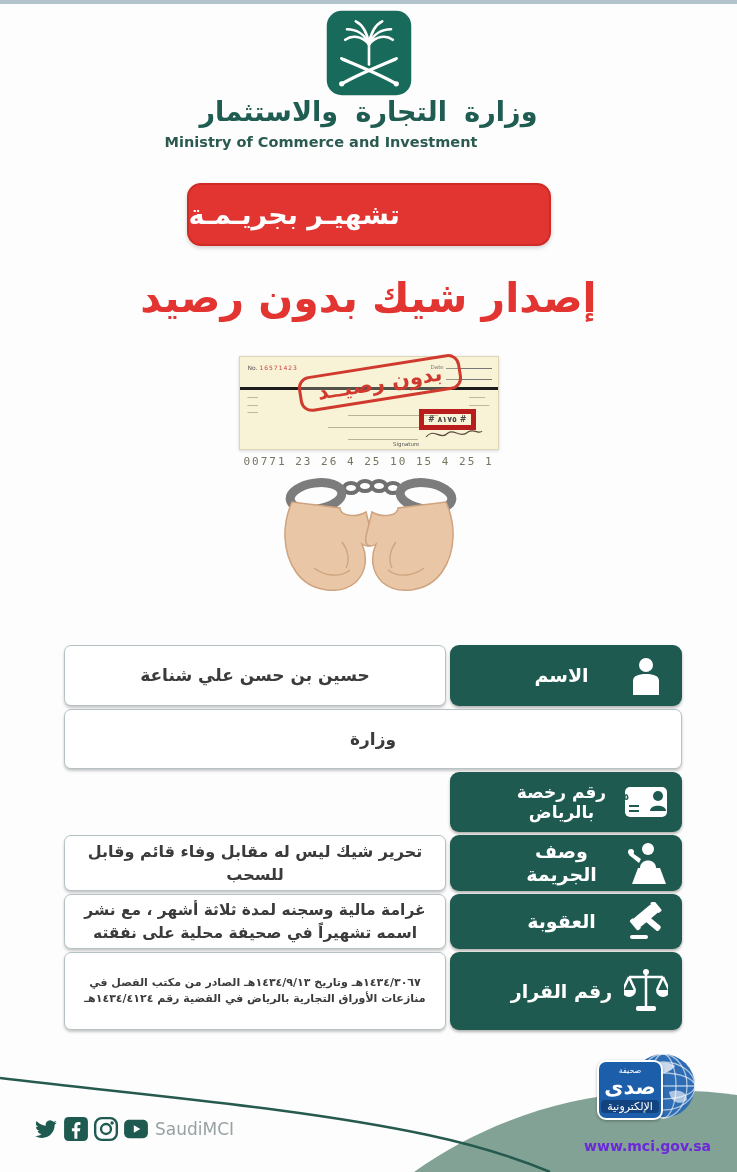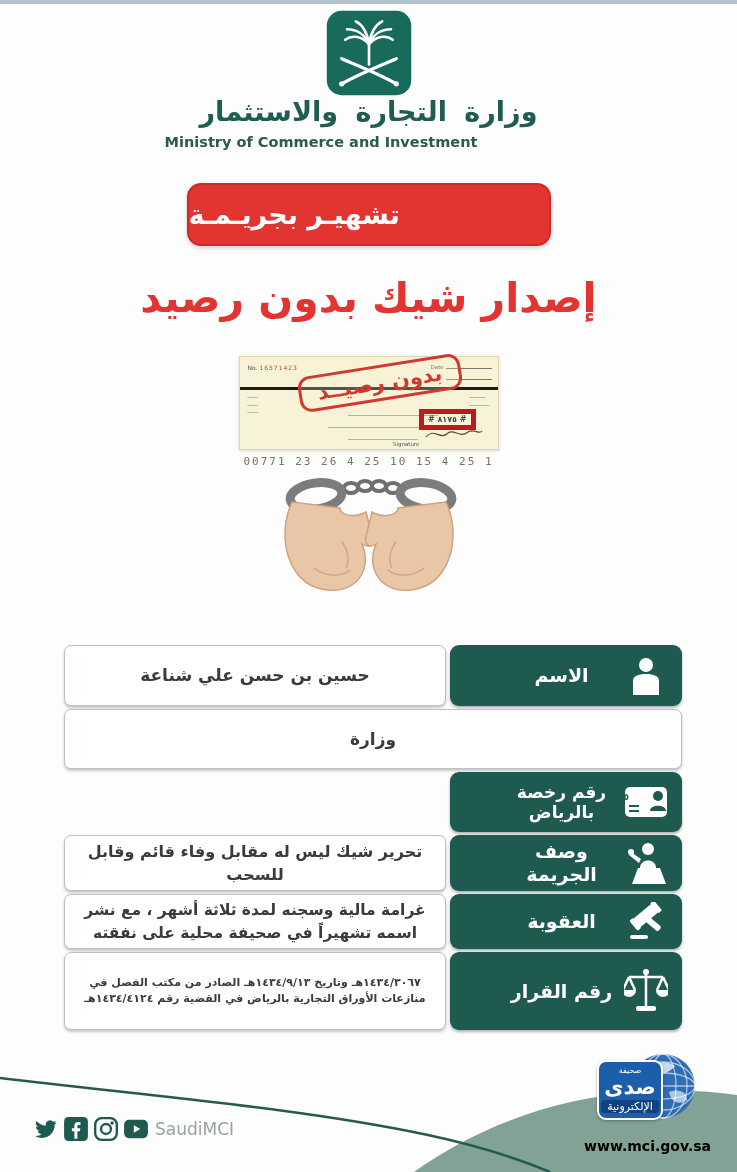--- a/index.html
+++ b/index.html
@@ -67,21 +67,21 @@
   .social .sicon{width:26px;height:26px;display:block;}
   .handle{color:#98a1a4;font-size:17px;margin-right:4px;margin-left:2px;}
   .sada{position:absolute;top:10px;right:40px;width:120px;height:80px;}
   .globe{position:absolute;top:2px;right:0;}
   .sada-card{position:absolute;top:10px;right:34px;width:66px;height:60px;background:#1c5ea9;
     border:2px solid #fff;border-radius:9px;box-shadow:0 1px 3px rgba(0,0,0,.3);
     display:flex;flex-direction:column;align-items:center;justify-content:center;direction:rtl;}
   .sada-l1{color:#fff;font-size:8px;line-height:1;}
   .sada-l2{color:#fff;font-size:21px;font-weight:bold;line-height:1.15;}
   .sada-l3{color:#fff;font-size:11px;line-height:1;background:#12437e;padding:1px 6px;border-radius:4px;}
-  .website{position:absolute;top:98px;right:26px;color:#000000;font-size:14px;font-weight:bold;}
+  .website{position:absolute;top:98px;right:26px;color:#6d28d9;font-size:14px;font-weight:bold;}
 </style>
 </head>
 <body>
 
 <div class="page">
   <div class="top-line"></div>
 
   <svg class="emblem" viewBox="0 0 100 100">
     <rect x="2" y="2" width="96" height="96" rx="17" fill="#186a5b"></rect>
     <g stroke="#fff" stroke-width="3" fill="none" stroke-linecap="round">

